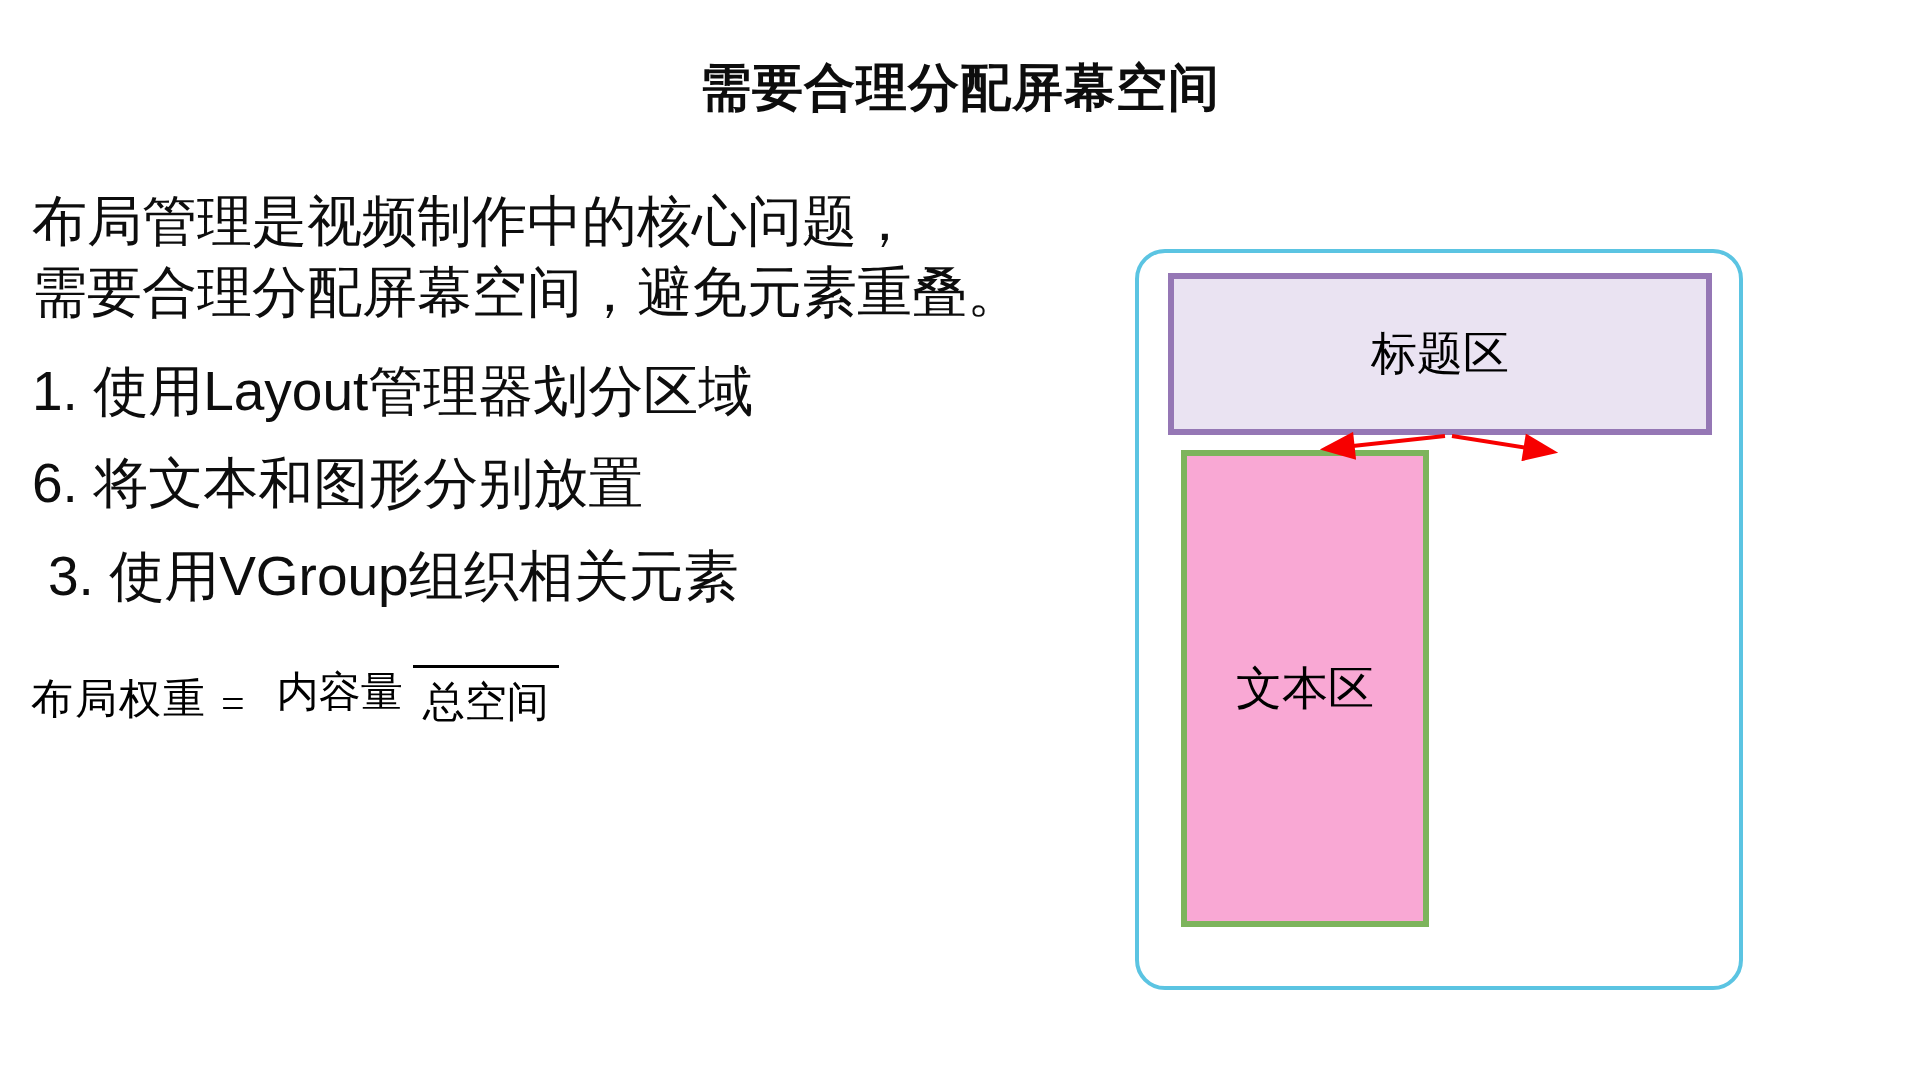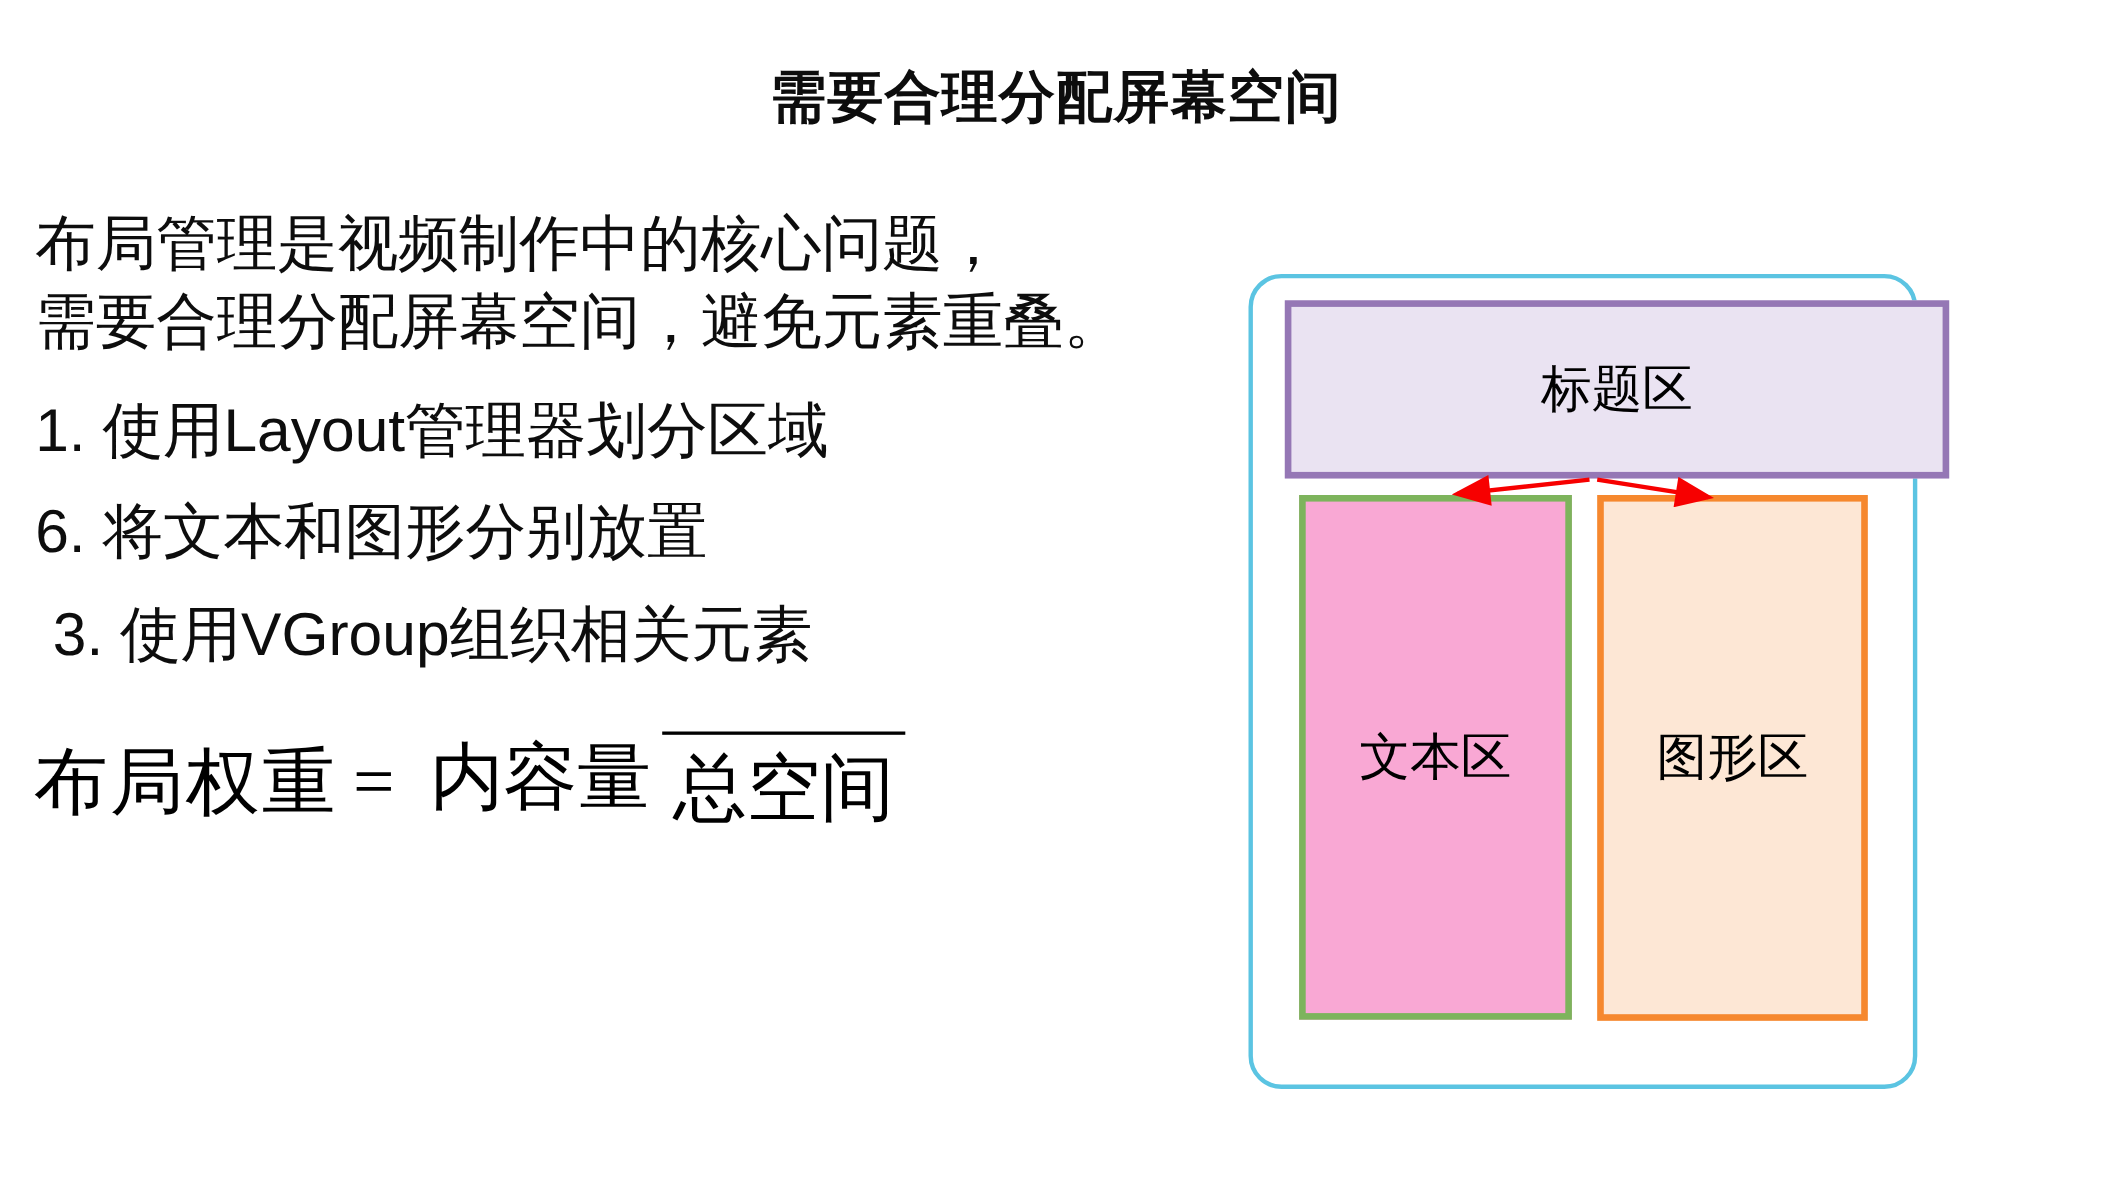--- a/index.html
+++ b/index.html
@@ -35,23 +35,23 @@
   .intro-2 { top: 259px; text-align: center; }
   .step-1  { top: 358px; }
   .step-2  { top: 450px; }
   .step-3  { top: 543px; margin-left: 16px; }
 
   .formula {
     position: absolute;
     left: 31px;
     top: 665px;
     display: flex;
-    align-items: center;
+    align-items: flex-end;
     font-family: "Liberation Serif", "DejaVu Serif", serif;
-    font-size: 67px;
+    font-size: 42px;
     color: #000;
     white-space: nowrap;
   }
   .formula .lhs { letter-spacing: 2px; }
   .formula .eq { margin: 0 22px 0 14px; }
   .frac { display: inline-flex; flex-direction: row; align-items: center; }
   .frac .num { padding: 0 10px 9px 10px; line-height: 1.2; }
   .frac .den { border-top: 3px solid #000; padding: 9px 10px 0 10px; line-height: 1.2; }
 
   .diagram {
@@ -67,21 +67,21 @@
   }
   .zone {
     position: absolute;
     box-sizing: border-box;
     display: flex;
     align-items: center;
     justify-content: center;
     font-size: 46px;
     color: #000;
   }
-  .zone-title    { left: 29px;  top: 20px;  width: 604px; height: 162px; border: 6px solid; }
+  .zone-title    { left: 29px;  top: 20px;  width: 544px; height: 162px; border: 6px solid; }
   .zone-text     { left: 42px;  top: 197px; width: 248px; height: 477px; border: 6px solid; }
   .zone-graphics { left: 313px; top: 197px; width: 246px; height: 478px; border: 6px solid; }
 
   .arrows {
     position: absolute;
     left: 0; top: 0;
     width: 600px; height: 733px;
     pointer-events: none;
   }
 </style>
@@ -111,23 +111,20 @@
   <div class="diagram" style="border-color: rgb(91, 196, 226);">
 
     <div class="zone zone-title" style="border-color: rgb(149, 119, 181); background: rgb(234, 227, 242);">
       <span>标题区</span>
     </div>
 
     <div class="zone zone-text" style="border-color: rgb(125, 180, 92); background: #f9a8d4;">
       <span>文本区</span>
     </div>
 
-    <div class="zone zone-graphics" style="border-color: rgb(246, 136, 46); background: rgb(253, 231, 213);">
-      <span>图形区</span>
-    </div>
 
     <svg class="arrows" viewBox="0 0 600 733">
       <defs>
         <marker id="arrowhead" viewBox="0 0 10 8" refX="8.5" refY="4" markerWidth="9" markerHeight="7" orient="auto">
           <path d="M0,0 L10,4 L0,8 z" fill="#f70000"></path>
         </marker>
       </defs>
       <line x1="306" y1="183" x2="186" y2="196" stroke-width="4" marker-end="url(#arrowhead)" stroke="#f70000"></line>
       <line x1="313" y1="183" x2="414" y2="199" stroke-width="4" marker-end="url(#arrowhead)" stroke="#f70000"></line>
     </svg>

